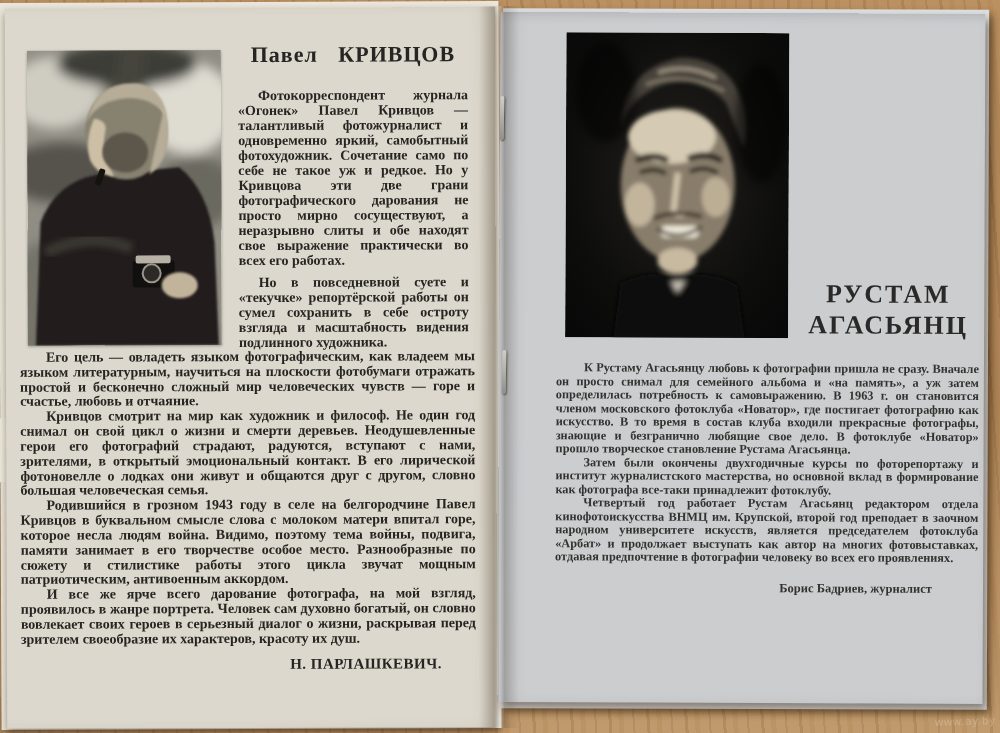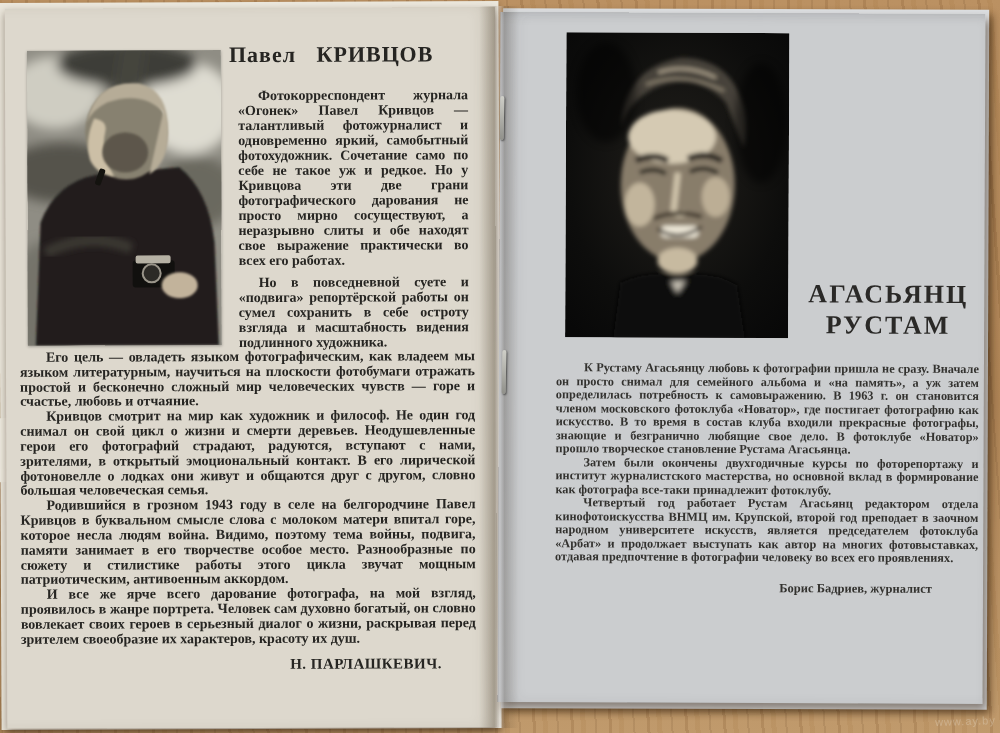--- a/index.html
+++ b/index.html
@@ -45,21 +45,21 @@
     color:#2a2927;
   }
   
   .photo-left{
     position:absolute; left:22px; top:42px; width:194px; height:295px;
     box-shadow:0 1px 3px rgba(0,0,0,.3);
   }
   .title-left{
     position:absolute; left:224px; top:34px; width:248px;
     font-size:22px; font-weight:bold; letter-spacing:1px; word-spacing:14px;
-    text-align:left; white-space:nowrap;
+    text-align:center; white-space:nowrap;
   }
   .col-text{
     position:absolute; left:226px; top:74px; width:244px;
     font-size:14px; line-height:1.07; font-weight:bold;
     text-align:justify;
   }
   .col-text p{ text-indent:20px; margin:7px; }
   .full-text{
     position:absolute; left:14px; top:342px; width:455px;
     font-size:14px; line-height:1.06; font-weight:bold;
@@ -157,21 +157,21 @@
         <circle cx="124" cy="223" r="9" fill="#2c2a26" stroke="#9a958a" stroke-width="2"></circle>
         <ellipse cx="152" cy="235" rx="18" ry="13" fill="#c2b39b" filter="url(#lb1)"></ellipse>
       </g>
     </svg>
   </div>
 
   <div class="title-left">Павел КРИВЦОВ</div>
 
   <div class="col-text">
     <p>Фотокорреспондент журнала «Огонек» Павел Кривцов — талантливый фотожурналист и одновременно яркий, самобытный фотохудожник. Сочетание само по себе не такое уж и редкое. Но у Кривцова эти две грани фотографического дарования не просто мирно сосуществуют, а неразрывно слиты и обе находят свое выражение практически во всех его работах.</p>
-    <p>Но в повседневной суете и «подвига» репортёрской работы он сумел сохранить в себе остроту взгляда и масштабность видения подлинного художника.</p>
+    <p>Но в повседневной суете и «текучке» репортёрской работы он сумел сохранить в себе остроту взгляда и масштабность видения подлинного художника.</p>
   </div>
 
   <div class="full-text">
     <p>Его цель — овладеть языком фотографическим, как владеем мы языком литературным, научиться на плоскости фотобумаги отражать простой и бесконечно сложный мир человеческих чувств — горе и счастье, любовь и отчаяние.</p>
     <p>Кривцов смотрит на мир как художник и философ. Не один год снимал он свой цикл о жизни и смерти деревьев. Неодушевленные герои его фотографий страдают, радуются, вступают с нами, зрителями, в открытый эмоциональный контакт. В его лирической фотоновелле о лодках они живут и общаются друг с другом, словно большая человеческая семья.</p>
     <p>Родившийся в грозном 1943 году в селе на белгородчине Павел Кривцов в буквальном смысле слова с молоком матери впитал горе, которое несла людям война. Видимо, поэтому тема войны, подвига, памяти занимает в его творчестве особое место. Разнообразные по сюжету и стилистике работы этого цикла звучат мощным патриотическим, антивоенным аккордом.</p>
     <p>И все же ярче всего дарование фотографа, на мой взгляд, проявилось в жанре портрета. Человек сам духовно богатый, он словно вовлекает своих героев в серьезный диалог о жизни, раскрывая перед зрителем своеобразие их характеров, красоту их душ.</p>
     <div class="sig-left">Н. ПАРЛАШКЕВИЧ.</div>
   </div>
 </div>
@@ -215,22 +215,22 @@
         <path d="M104 248 L112 262 L122 247" fill="#cfc9bb" filter="url(#rb2)"></path>
       </g>
       <g filter="url(#rb4)" opacity=".5">
         <ellipse cx="40" cy="60" rx="30" ry="50" fill="#000"></ellipse>
         <ellipse cx="195" cy="90" rx="26" ry="60" fill="#000"></ellipse>
       </g>
     </svg>
   </div>
 
   <div class="title-right">
+    <div>РУСТАМ</div>
     <div>АГАСЬЯНЦ</div>
-    <div>РУСТАМ</div>
   </div>
 
   <div class="right-text">
     <p>К Рустаму Агасьянцу любовь к фотографии пришла не сразу. Вначале он просто снимал для семейного альбома и «на память», а уж затем определилась потребность к самовыражению. В 1963 г. он становится членом московского фотоклуба «Новатор», где постигает фотографию как искусство. В то время в состав клуба входили прекрасные фотографы, знающие и безгранично любящие свое дело. В фотоклубе «Новатор» прошло творческое становление Рустама Агасьянца.</p>
     <p>Затем были окончены двухгодичные курсы по фоторепортажу и институт журналистского мастерства, но основной вклад в формирование как фотографа все-таки принадлежит фотоклубу.</p>
     <p>Четвертый год работает Рустам Агасьянц редактором отдела кинофотоискусства ВНМЦ им. Крупской, второй год преподает в заочном народном университете искусств, является председателем фотоклуба «Арбат» и продолжает выступать как автор на многих фотовыставках, отдавая предпочтение в фотографии человеку во всех его проявлениях.</p>
     <div class="sig-right">Борис Бадриев, журналист</div>
   </div>
 </div>
 

